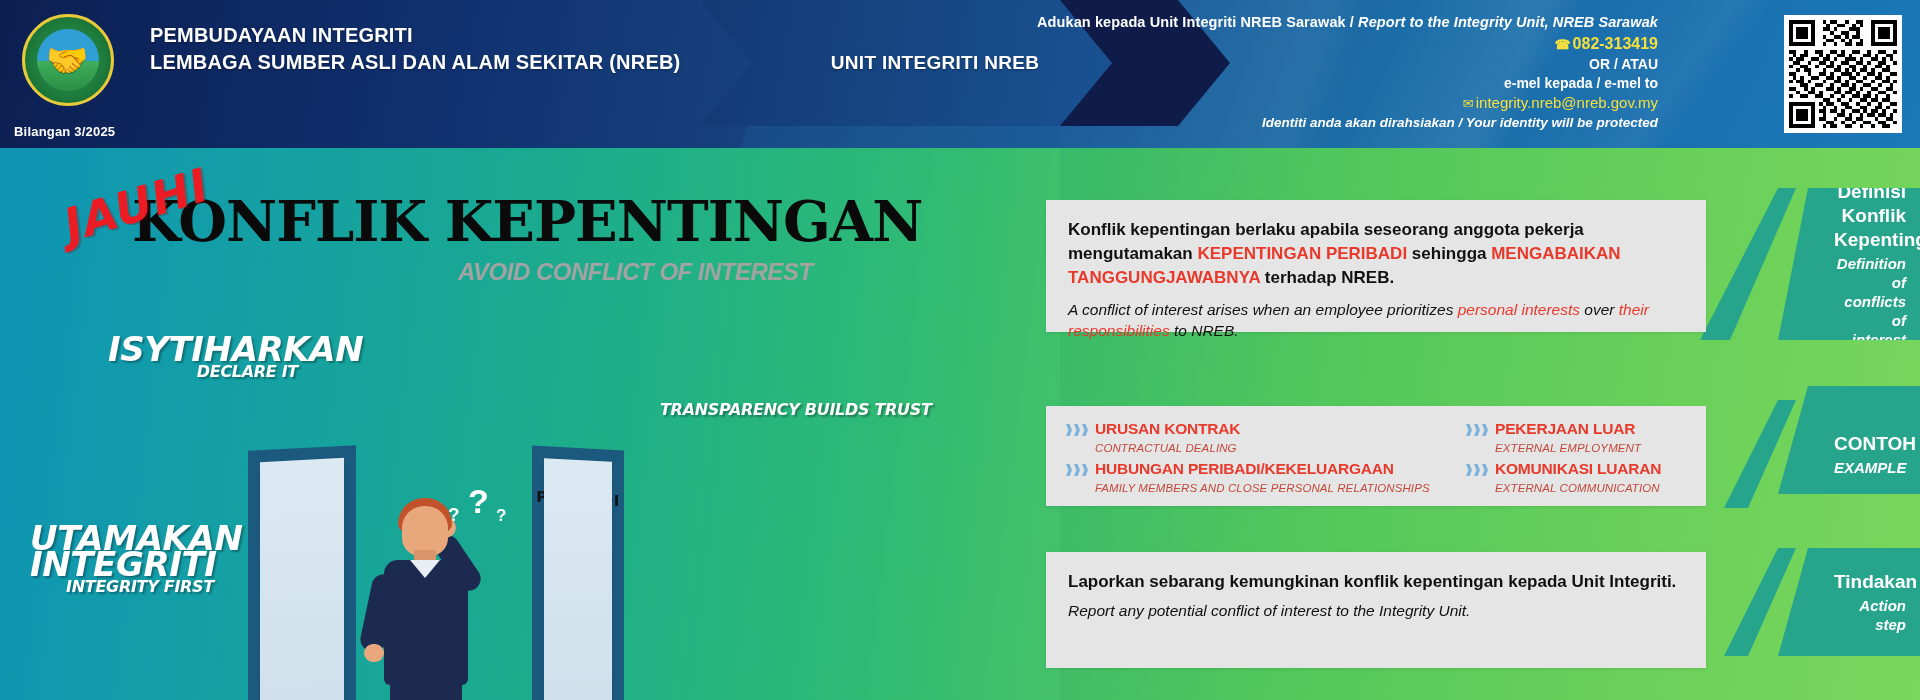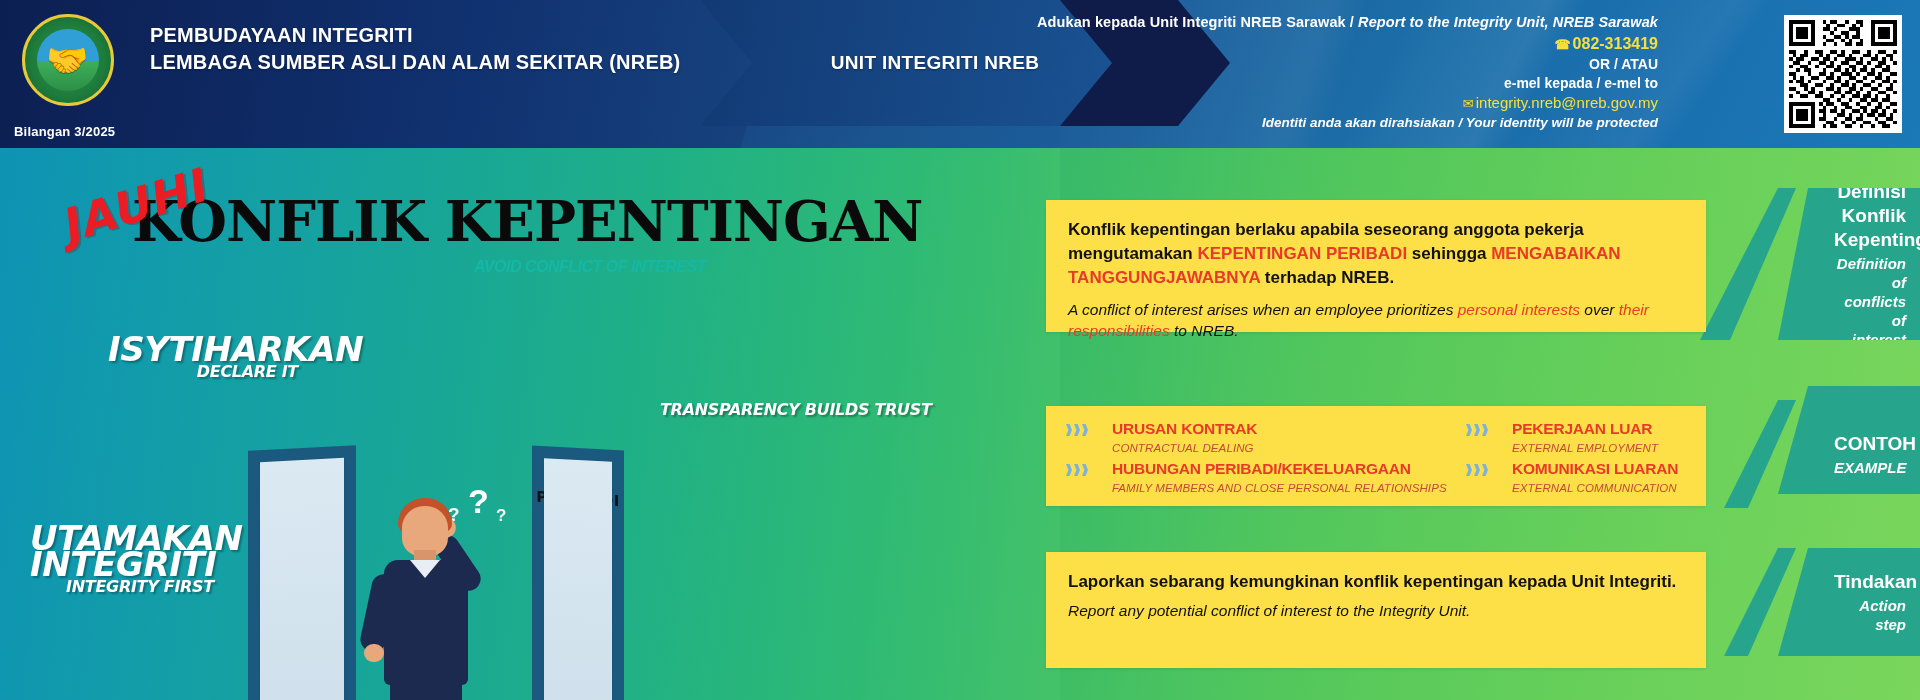--- a/index.html
+++ b/index.html
@@ -116,21 +116,21 @@
     font-family:"DejaVu Sans", sans-serif;
   }
   .main-title {
     position:absolute; left:132px; top:192px; z-index:8;
     color:#0a0a0a; font-weight:bold; font-size:56px; line-height:58px;
     letter-spacing:-1px;
     font-family:"DejaVu Serif", serif;
   }
   .sub-title {
     position:absolute; left:458px; top:258px; z-index:8;
-    color:#14b8a6; font-style:italic; font-weight:bold; font-size:16px; letter-spacing:-.5px;margin-left:16px;
+    color:#a3a3a3; font-style:italic; font-weight:bold; font-size:24px; letter-spacing:-.5px;
   }
 
   
   .illus { position:absolute; left:0; top:148px; width:1000px; height:552px; }
 
   .door {
     position:absolute;
     background:#1b5a7e;
     box-shadow:0 0 0 0 rgba(0,0,0,0);
   }
@@ -197,42 +197,42 @@
   .cap .big   { font-size:34px; line-height:26px; letter-spacing:-.4px;font-style:italic; }
   .cap .small { font-size:16px; line-height:19px; letter-spacing:-.3px; }
 
   .cap-declare { left:108px; top:336px; width:190px; }
   .cap-trust   { left:660px; top:400px; width:330px; }
   .cap-integrity { left:30px; top:525px; width:220px; }
 
   
   .panel {
     position:absolute; z-index:10;
-    background:#fde047;
+    background:#e5e5e5;
     box-shadow:0 1px 3px rgba(0,0,0,.10);
   }
   .panel.p1 { left:1046px; top:200px; width:660px; height:132px; }
   .panel.p2 { left:1046px; top:406px; width:660px; height:100px; }
   .panel.p3 { left:1046px; top:552px; width:660px; height:116px; }
 
   .p-pad { padding:18px 22px 0 22px; }
   .p1 .ms {
     font-size:17px; font-weight:bold; color:#111; line-height:24px;
   }
   .p1 .ms .red { color:#e8392b; }
   .p1 .en {
     margin-top:9px; font-size:15.5px; font-style:italic; color:#111; line-height:21px;
   }
   .p1 .en .red { color:#e8392b; }
 
   .ex-grid {
     display:grid; grid-template-columns:400px 260px; gap:4px 0;
     padding:14px 20px 0 20px;
   }
-  .ex-item { display:flex; align-items:flex-start; gap:24px; }
+  .ex-item { display:flex; align-items:flex-start; gap:7px; }
   .chev3 { flex:0 0 auto; margin-top:4px; display:flex; gap:2px; }
   .chev3 i {
     display:block; width:6px; height:12px; background:#7fb2d9;
     clip-path:polygon(0 0, 60% 0, 100% 50%, 60% 100%, 0 100%, 40% 50%);
   }
   .ex-ms { font-size:15.5px; font-weight:bold; color:#e8392b; line-height:18px; letter-spacing:-.2px; }
   .ex-en { font-size:11.5px; font-style:italic; color:#c4483a; line-height:15px; letter-spacing:.1px; }
 
   .p3 .ms { font-size:17px; font-weight:bold; color:#111; line-height:23px; }
   .p3 .en { margin-top:9px; font-size:15.5px; font-style:italic; color:#111; }

